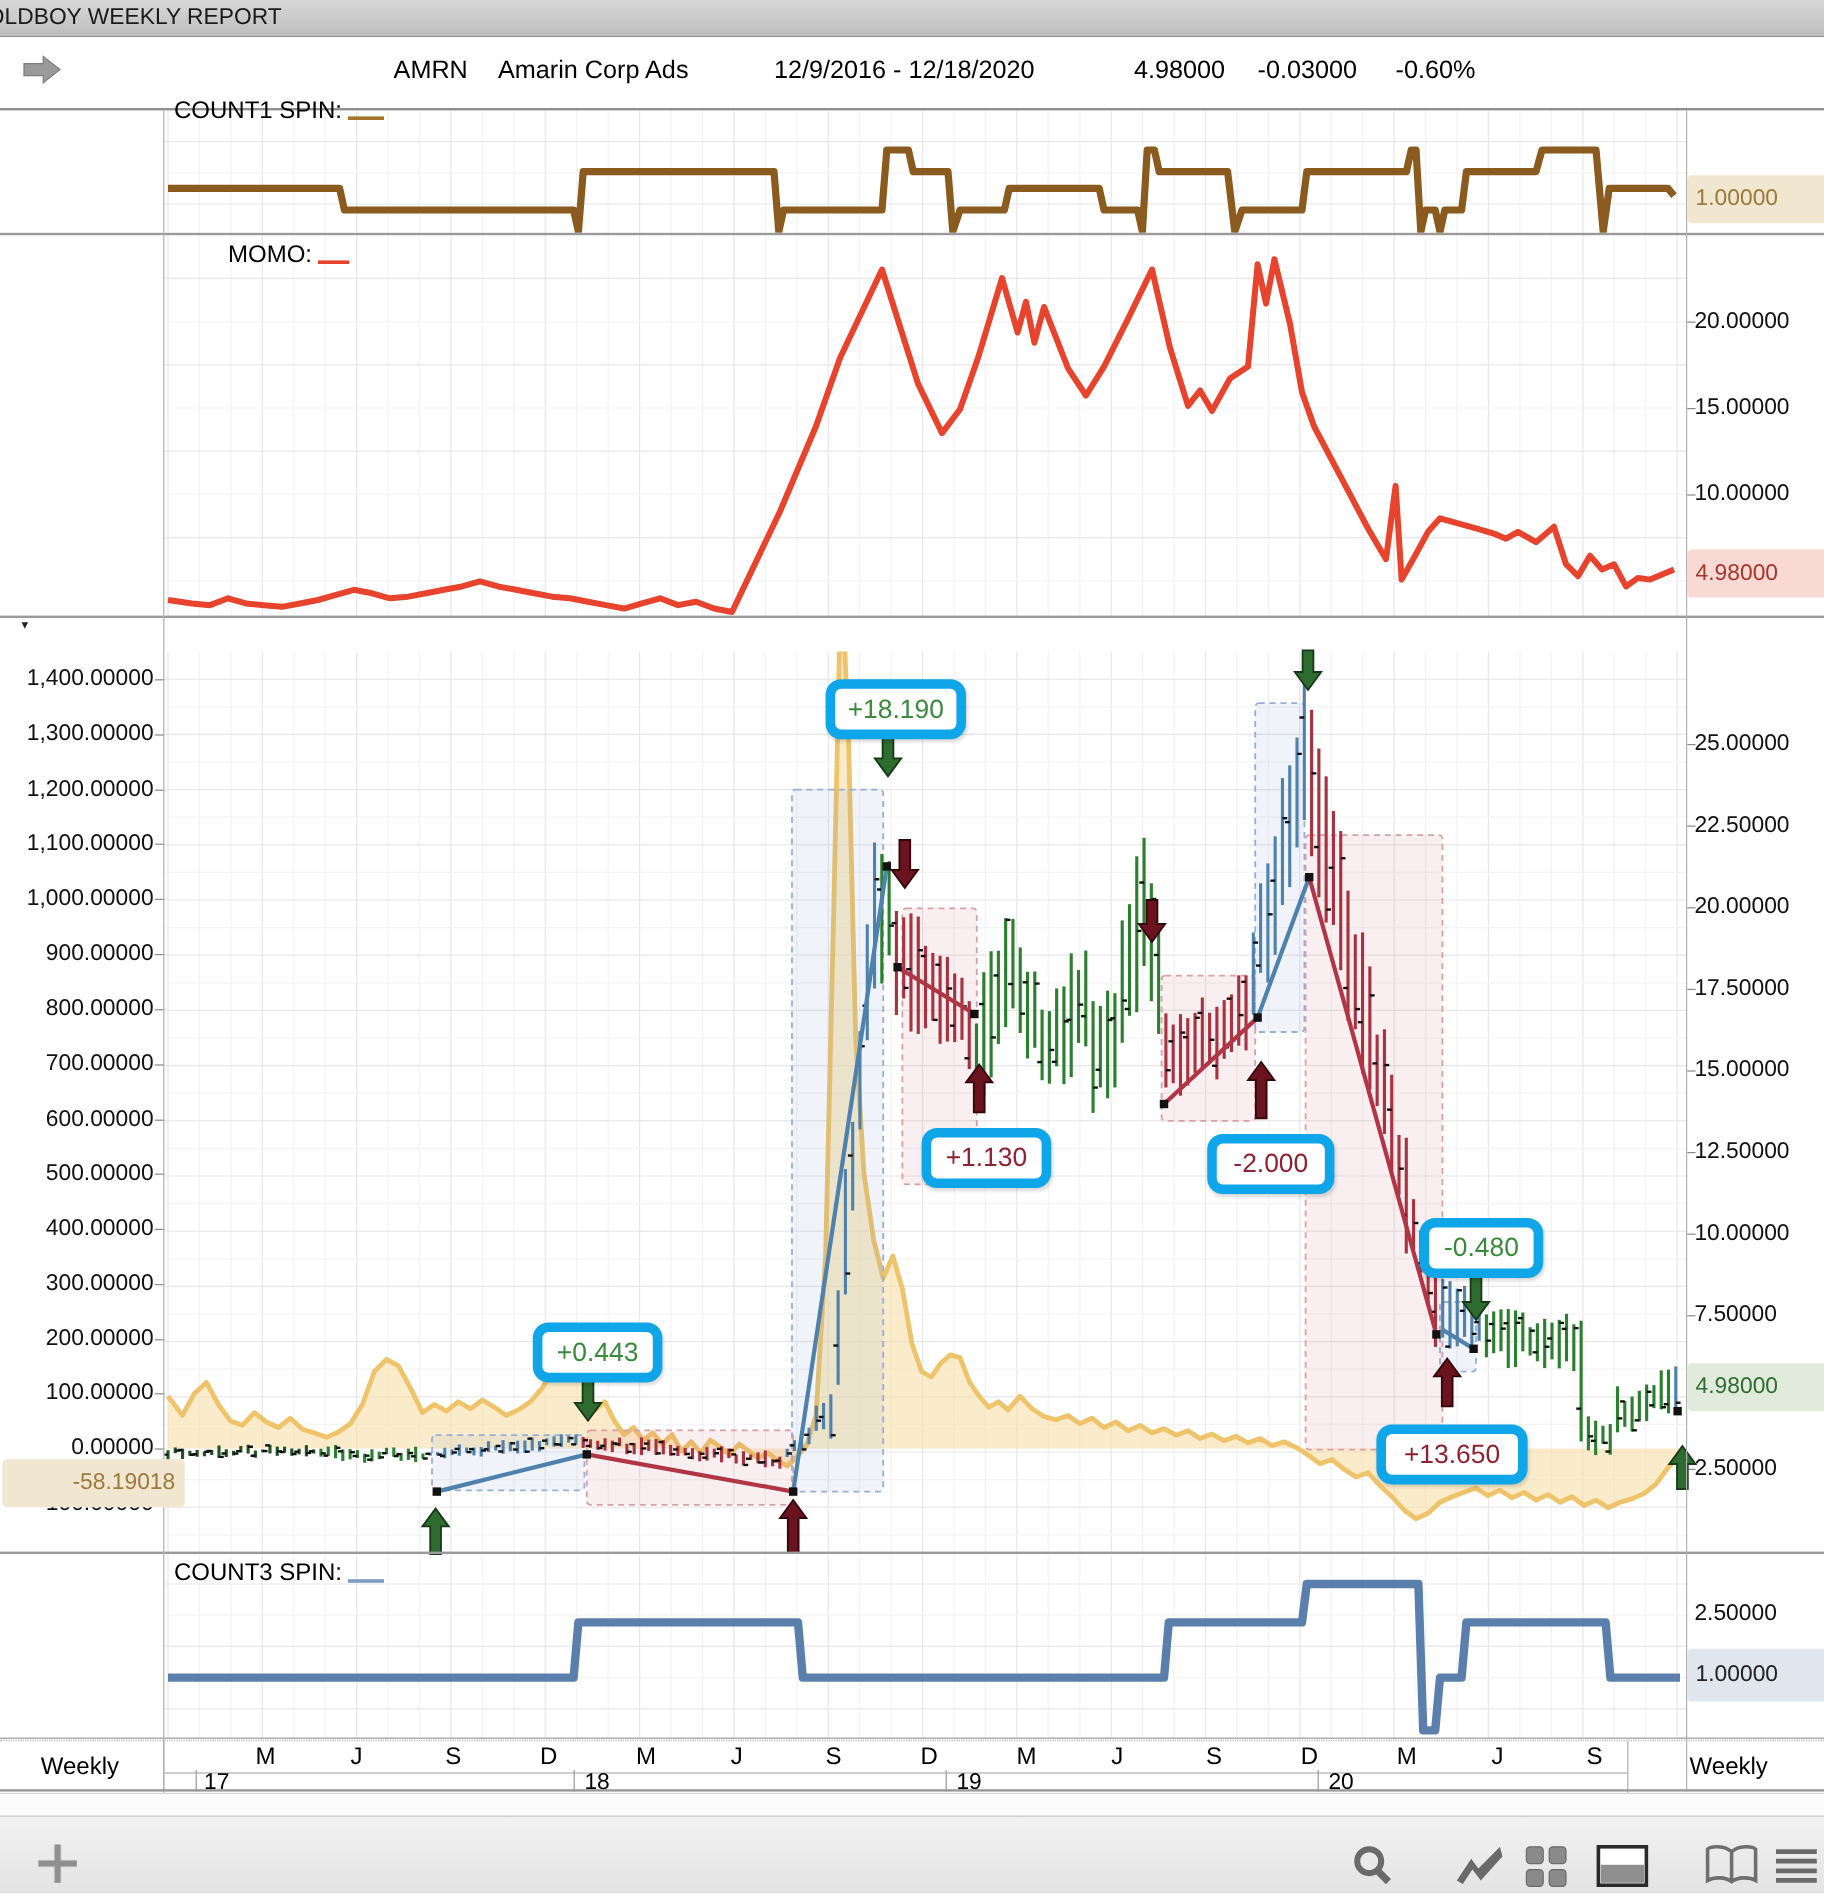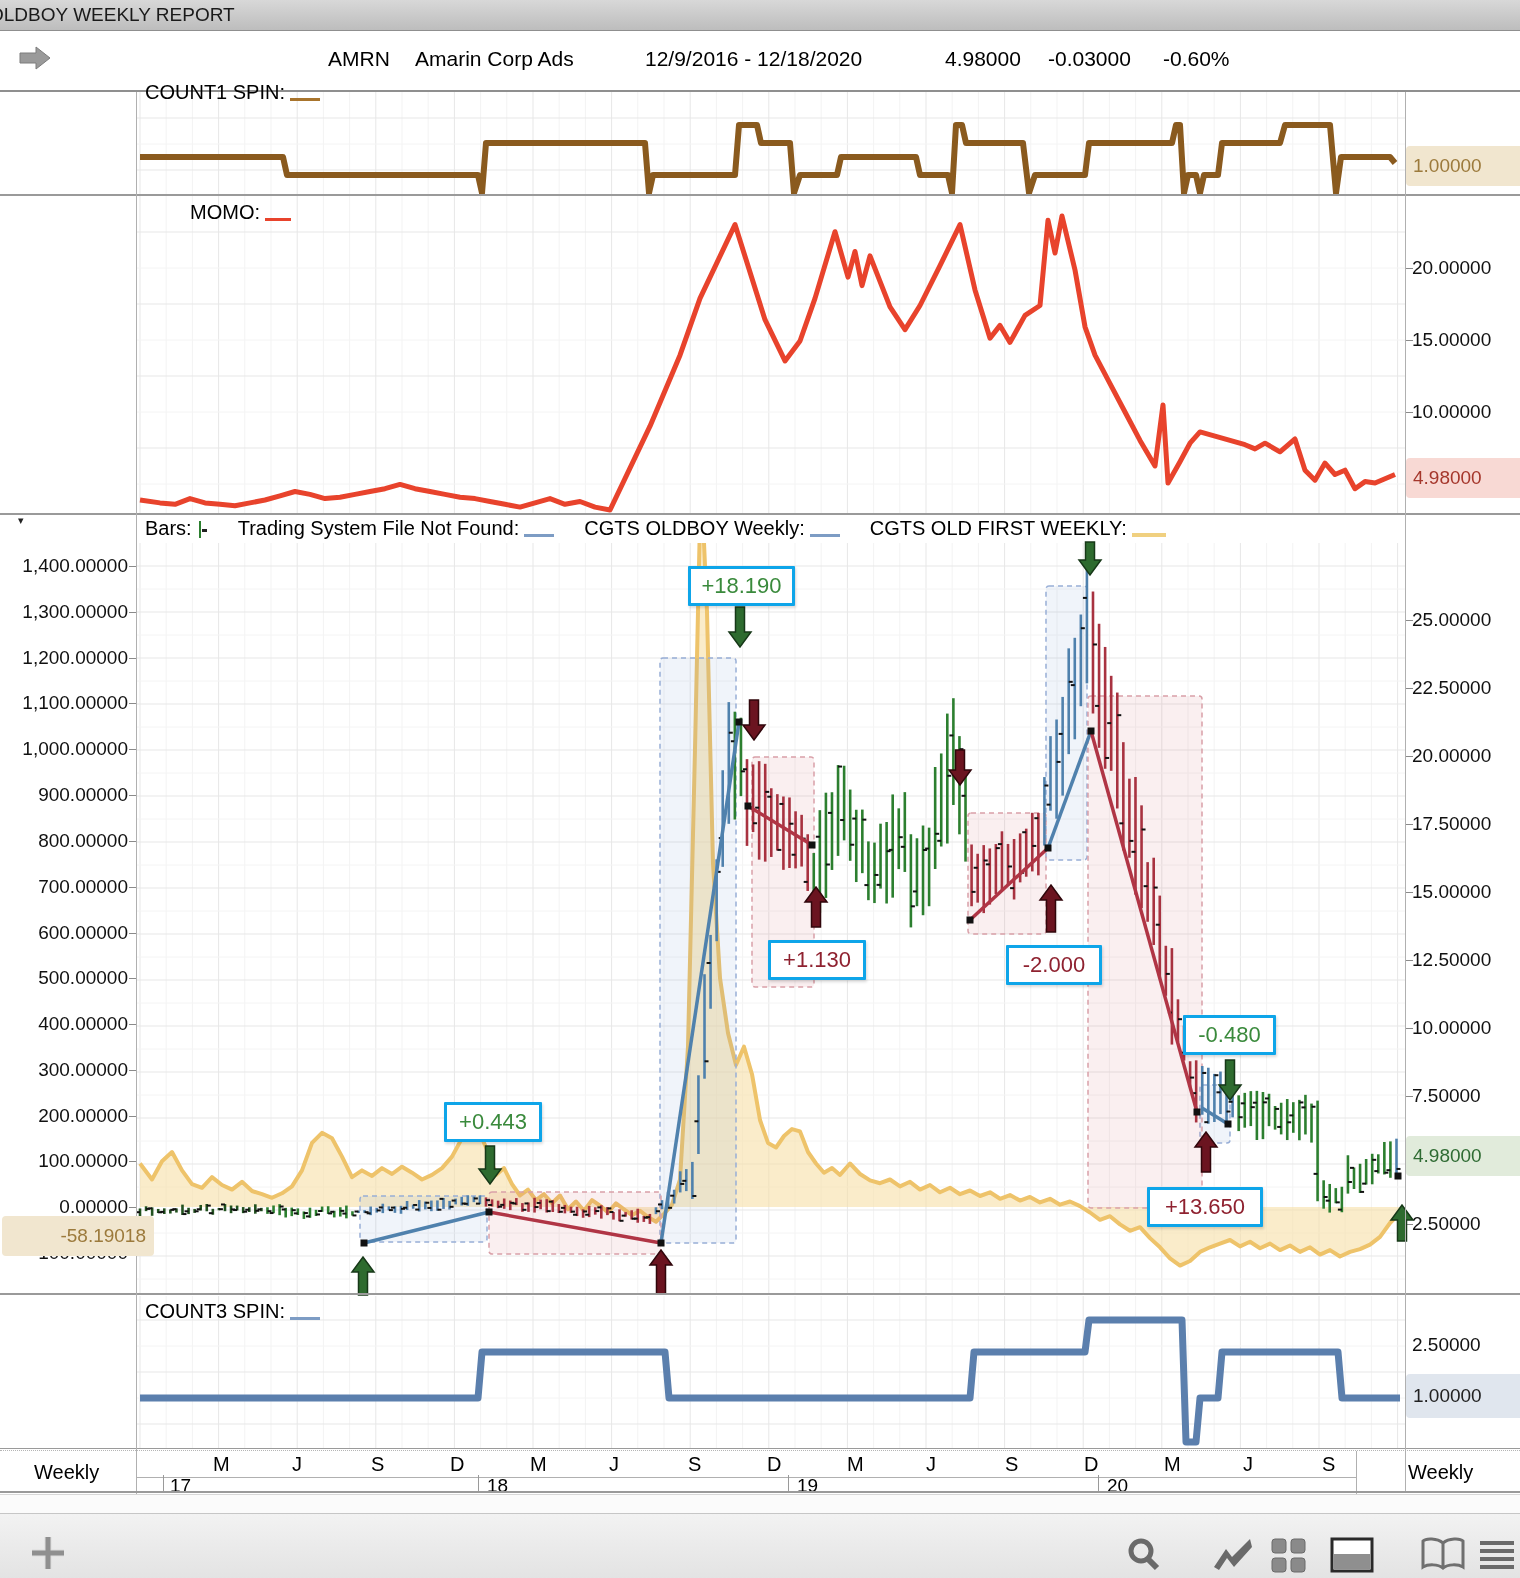--- a/index.html
+++ b/index.html
@@ -28,21 +28,21 @@
   .uline{display:inline-block;width:30px;height:4px;border-bottom:3px solid #000;margin-left:5px;vertical-align:-2px;}
   .uline.brown{border-color:#a8742c;}
   .uline.red{border-color:#e8432c;}
   .uline.blue{border-color:#7d9cc4;}
   .uline.yellow{border-color:#f0d080;}
   #legend{left:145px;top:517px;display:flex;gap:30px;align-items:baseline;font-size:20px;color:#000;white-space:nowrap;z-index:5;}
   .bar-glyph{display:inline-block;position:relative;width:12px;height:17px;margin-left:4px;vertical-align:-3px;}
   .bar-glyph:before{content:"";position:absolute;left:3px;top:0;width:2.5px;height:17px;background:#2c7f2f;}
   .bar-glyph:after{content:"";position:absolute;left:6px;top:8px;width:5px;height:2.5px;background:#222;}
   
-  .ann{position:absolute;background:#fff;border:3px solid #0ea5e9;border-radius:1px;box-shadow:1px 2px 3px rgba(0,0,0,.15);font-size:22px;text-align:center;line-height:34px;z-index:6;}
+  .ann{position:absolute;background:#fff;border:8px solid #0ea5e9;border-radius:13px;box-shadow:1px 2px 3px rgba(0,0,0,.15);font-size:22px;text-align:center;line-height:34px;z-index:6;}
   .ann.green{color:#3a8a3c;}
   .ann.red{color:#8f2230;}
   
   #timeaxis{left:0;top:1450px;width:1520px;height:43px;border-top:1px dotted #b5b5b5;background:#fff;}
   .month{position:absolute;top:2px;font-size:20px;color:#000;}
   .year{position:absolute;top:24px;font-size:19px;color:#000;}
   .yeartick{position:absolute;top:24px;width:1px;height:18px;background:#9a9a9a;}
   .weekly{position:absolute;font-size:20px;color:#000;}
   .tri{position:absolute;font-size:11px;color:#222;}
   
@@ -818,26 +818,20 @@
   <div class="abs hline z3" style="left:0;top:513px;width:1520px;height:2px;"></div>
   <div class="abs hline z3" style="left:0;top:1293px;width:1520px;height:2px;"></div>
   <div class="abs hline z3" style="left:0;top:1448px;width:1520px;height:1px;"></div>
   <div class="abs vline z3" style="left:136px;top:92px;width:1px;height:1401px;"></div>
   <div class="abs vline z3" style="left:1405px;top:92px;width:1px;height:1401px;"></div>
 
   <div class="plabel" style="left:145px;top:81px;"><span>COUNT1 SPIN:</span><span class="uline brown"></span></div>
   <div class="plabel" style="left:150px;top:201px;margin-left:40px;"><span>MOMO:</span><span class="uline red" style="width:26px;"></span></div>
   <div class="plabel" style="left:145px;top:1300px;"><span>COUNT3 SPIN:</span><span class="uline blue"></span></div>
 
-  <div id="legend" class="abs">
-    <span><span>Bars:</span><span class="bar-glyph"></span></span>
-    <span><span>Trading System File Not Found:</span><span class="uline blue"></span></span>
-    <span><span>CGTS OLDBOY Weekly:</span><span class="uline blue"></span></span>
-    <span><span>CGTS OLD FIRST WEEKLY:</span><span class="uline yellow" style="width:34px;border-width:4px;"></span></span>
-  </div>
 
   <div class="chip tan z3" style="left:1406px;top:146px;width:112px;height:40px;">1.00000</div>
   <div class="chip pink z3" style="left:1406px;top:458px;width:112px;height:40px;">4.98000</div>
   <div class="chip green z3" style="left:1406px;top:1136px;width:112px;height:40px;">4.98000</div>
   <div class="chip blue z3" style="left:1406px;top:1374px;width:112px;height:44px;line-height:44px;">1.00000</div>
   <div class="axl z3" style="left:1412px;top:1334px;">2.50000</div>
 
   <div class="axl right-align" style="left:0;top:1242px;width:128px;">-100.00000</div>
   <div class="chip tan z3" style="left:2px;top:1216px;width:128px;height:40px;text-align:right;padding-right:8px;padding-left:16px;">-58.19018</div>
 

